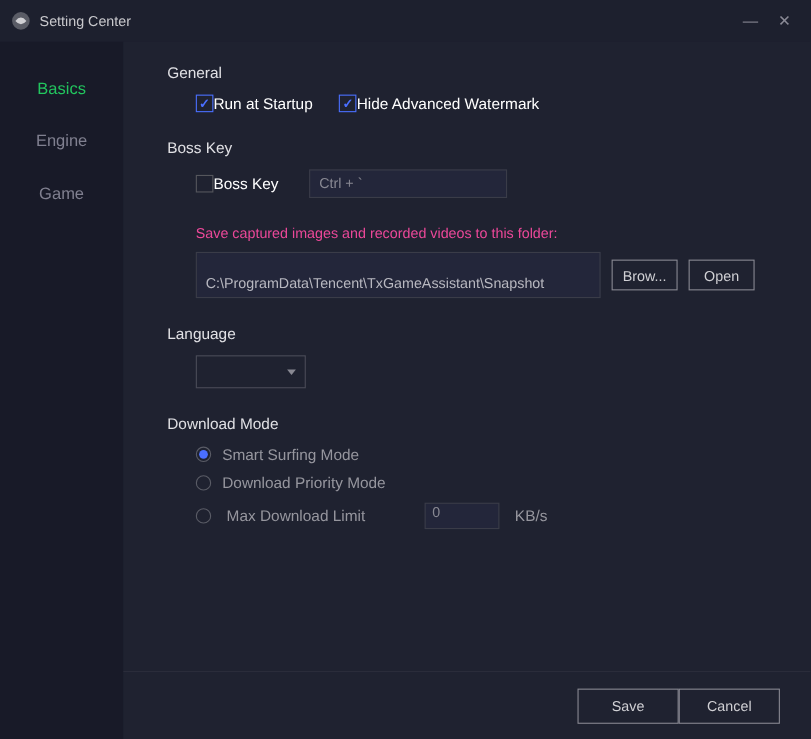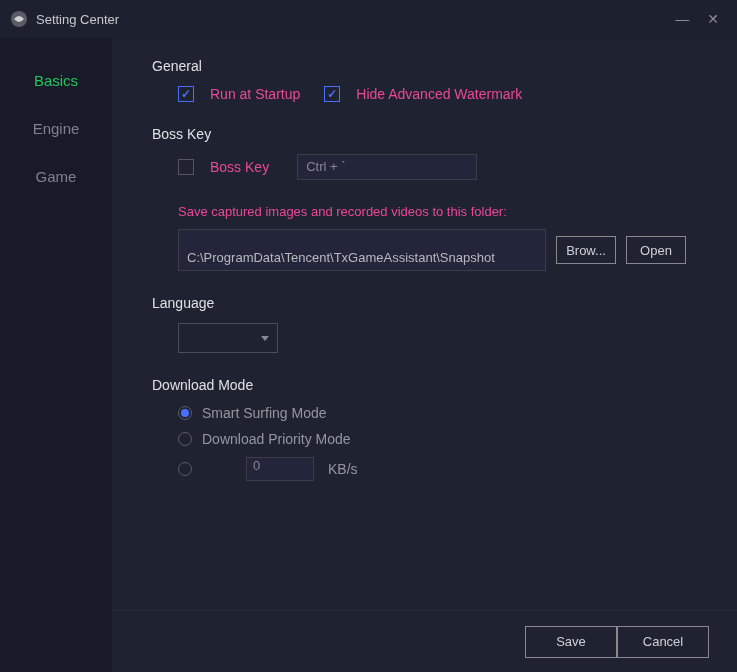--- a/index.html
+++ b/index.html
@@ -88,23 +88,23 @@
       padding-left: 26px;
     }
     .checkbox-row {
       display: flex;
       flex-wrap: wrap;
       gap: 14px 24px;
     }
     .checkbox {
       display: flex;
       align-items: center;
-      gap: 16px;
+      gap: 0;
       font-size: 14px;
-      color: #ec4899;
+      color: #ffffff;
       justify-content: flex-end;
     }
     .cbox {
       width: 16px;
       height: 16px;
       border: 1px solid #55565c;
       display: flex;
       align-items: center;
       justify-content: center;
     }
@@ -327,20 +327,21 @@
           <div class="radio-item">
             <div class="radio checked"></div>
             <span>Smart Surfing Mode</span>
           </div>
           <div class="radio-item">
             <div class="radio"></div>
             <span>Download Priority Mode</span>
           </div>
           <div class="radio-item limit-row">
             <div class="radio"></div>
+            <span>Max Download Limit</span>
             <div class="num-input" style="margin-left:40px;">
               <span>0</span>
             </div>
             <span>KB/s</span>
           </div>
         </div>
       </div>
 
     </div>
 

